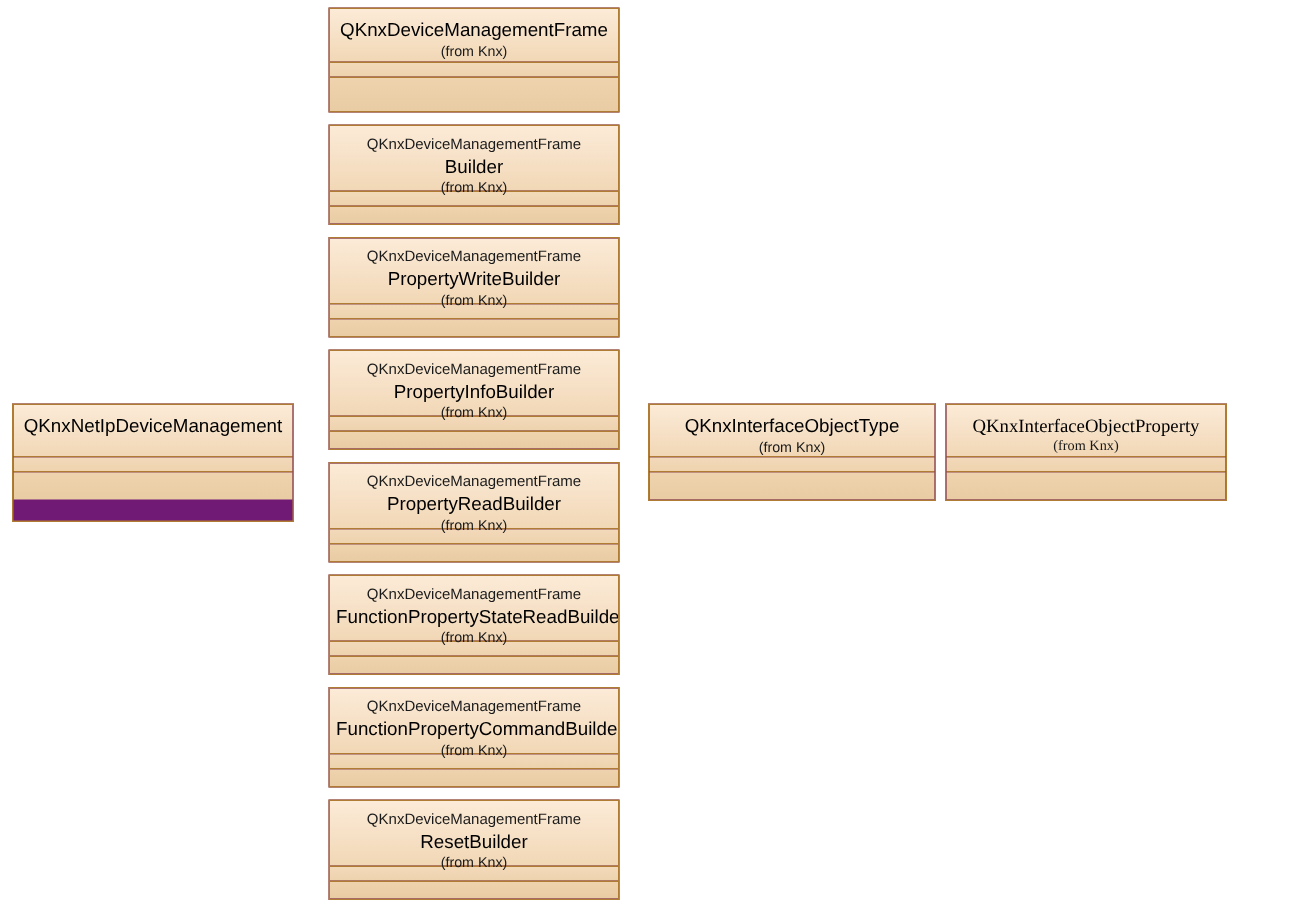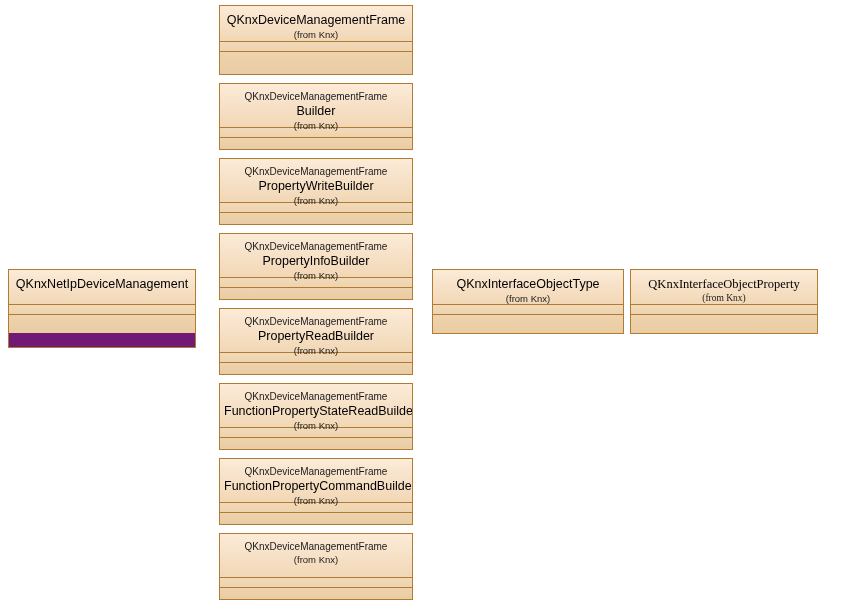--- a/index.html
+++ b/index.html
@@ -151,20 +151,21 @@
         <span class="uml-outer-name">QKnxDeviceManagementFrame</span>
         <span class="uml-name">FunctionPropertyCommandBuilder</span>
         <span class="uml-package">(from Knx)</span>
       </div>
       <div class="uml-compartment-attrs" style="height: 10px;"></div>
       <div class="uml-compartment-ops" style="height: 11px;"></div>
     </div>
     <div class="uml-class" style="left: 219px; top: 533px; width: 194px; height: 67px;">
       <div class="uml-header" style="height: 44px;">
         <span class="uml-outer-name">QKnxDeviceManagementFrame</span>
+        <span class="uml-name">ResetBuilder</span>
         <span class="uml-package">(from Knx)</span>
       </div>
       <div class="uml-compartment-attrs" style="height: 10px;"></div>
       <div class="uml-compartment-ops" style="height: 11px;"></div>
     </div>
     <div class="uml-class" style="left: 432px; top: 269px; width: 192px; height: 65px;">
       <div class="uml-header" style="height: 35px;">
         <span class="uml-name">QKnxInterfaceObjectType</span>
         <span class="uml-package">(from Knx)</span>
       </div>

